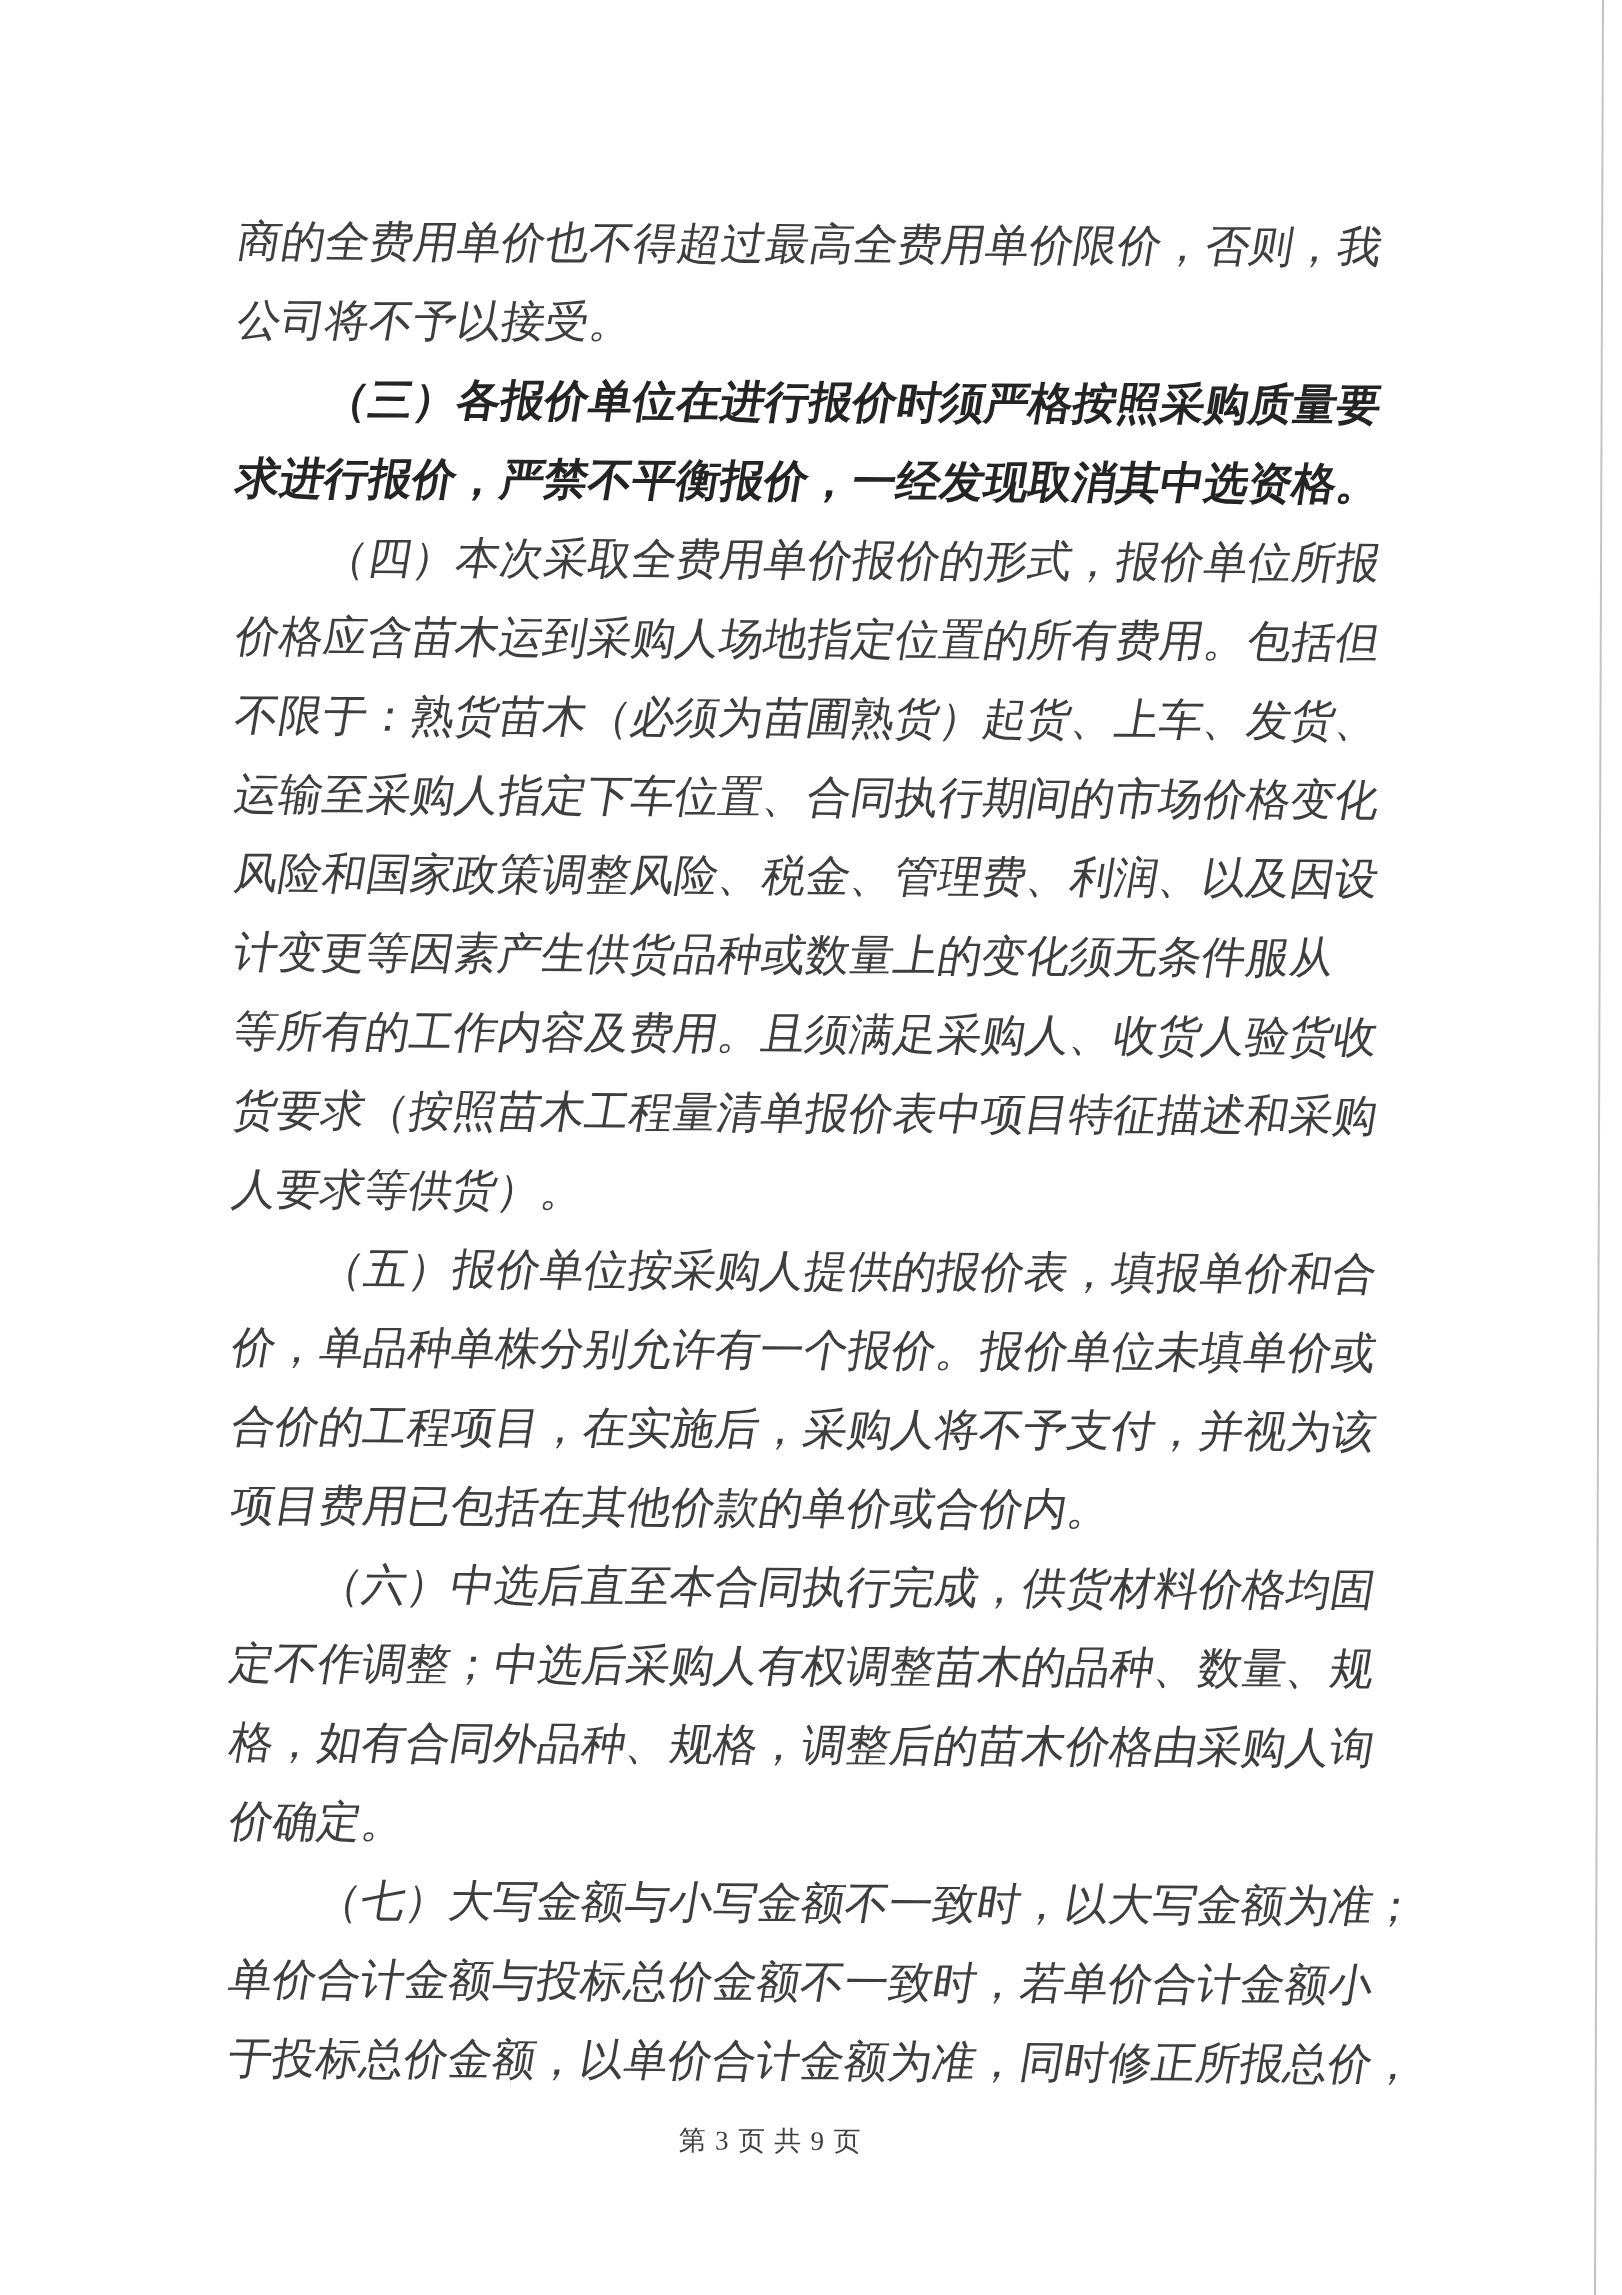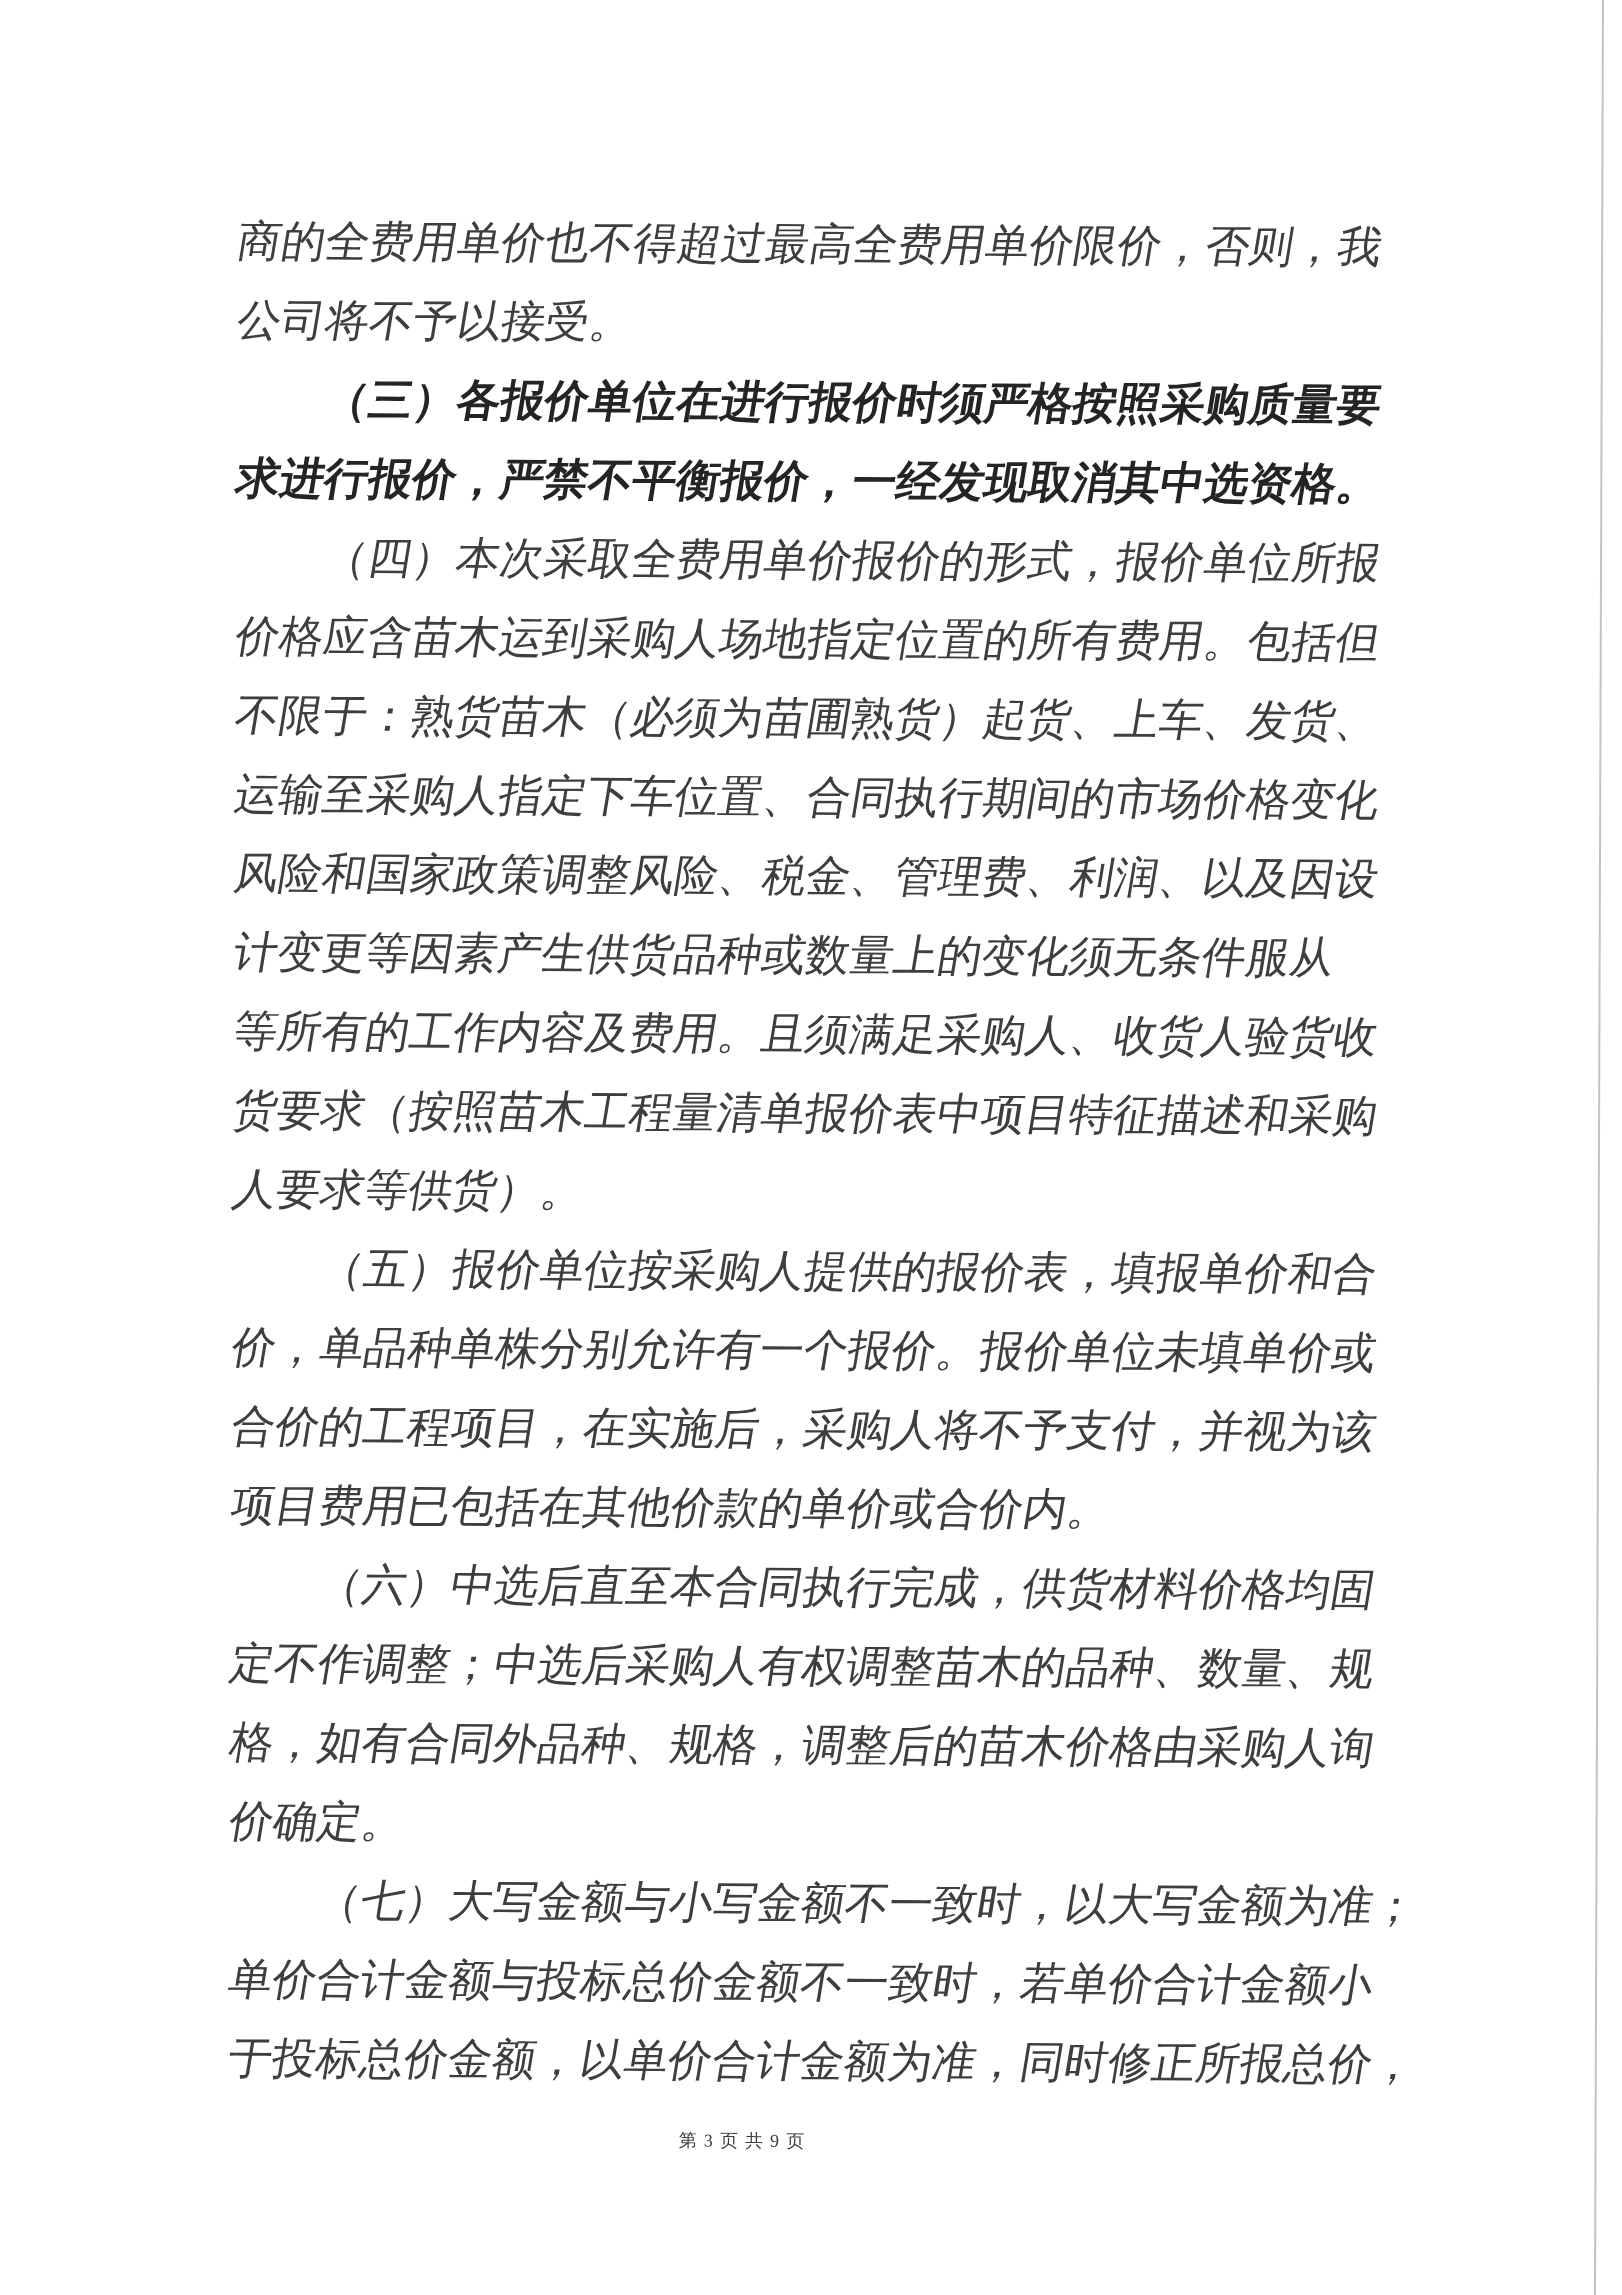--- a/index.html
+++ b/index.html
@@ -43,21 +43,21 @@
   .line.bold{
     font-weight:bold;
     color:var(--bold-text);
   }
   .line.indent{
     padding-left:88px;              
   }
   .footer{
     position:absolute;
     left:684px;top:2124px;
-    font-size:18px;line-height:34px;
+    font-size:27px;line-height:34px;
     letter-spacing:1.3px;
     color:var(--text);
     white-space:nowrap;
   }
   .artifact{
     position:absolute;
     left:1602px;top:0;
     width:2px;height:2295px;
     background:var(--artifact-line);
     opacity:0.85;

